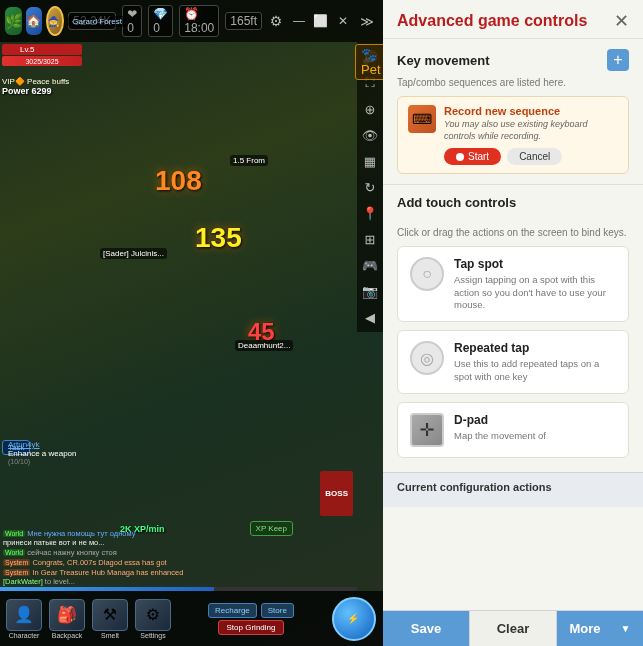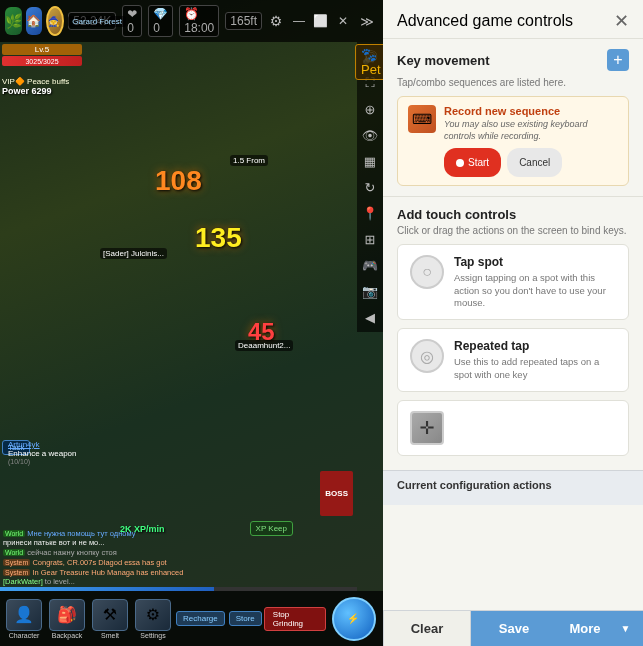--- a/index.html
+++ b/index.html
@@ -127,26 +127,25 @@
 
     
     .player-info {
       position: absolute;
       top: 44px;
       left: 2px;
       z-index: 10;
     }
 
     .level-badge {
-      background: #a16207;
+      background: #b91c1c;
       color: #fff;
       font-size: 8px;
       padding: 1px 18px;
       border-radius: 2px;
-      text-align: center;
     }
 
     .hp-bar-container {
       background: rgba(0,0,0,0.5);
       width: 80px;
       height: 10px;
       border-radius: 2px;
       margin-top: 1px;
       overflow: hidden;
     }
@@ -282,22 +281,22 @@
       background: #f5f5f0;
       padding: 12px 14px 8px;
       display: flex;
       align-items: center;
       justify-content: space-between;
       border-bottom: 1px solid #e0e0d8;
     }
 
     .panel-title {
       font-size: 16px;
-      font-weight: normal;
-      color: #000000;
+      font-weight: bold;
+      color: #b91c1c;
     }
 
     .panel-close {
       font-size: 18px;
       color: #666;
       cursor: pointer;
       line-height: 1;
     }
 
     .panel-body {
@@ -404,35 +403,35 @@
       background: #fff;
       border-radius: 50%;
       display: inline-block;
     }
 
     .cancel-btn {
       background: #e8e8e8;
       color: #333;
       border: none;
       border-radius: 12px;
-      padding: 9px 12px;
+      padding: 3px 12px;
       font-size: 10px;
       cursor: pointer;
     }
 
     
     .touch-section {
       padding: 10px 14px 6px;
     }
 
     .touch-title {
       font-size: 13px;
       font-weight: bold;
       color: #222;
-      margin-bottom: 3px;
+      margin-bottom: 17px;
     }
 
     .touch-desc {
       font-size: 10px;
       color: #777;
       margin-bottom: 8px;
     }
 
     
     .control-item {
@@ -725,21 +724,21 @@
     </div>
     <div class="hud-btn">
       <div class="hud-icon">⚒</div>
       <div class="hud-label">Smelt</div>
     </div>
     <div class="hud-btn">
       <div class="hud-icon">⚙</div>
       <div class="hud-label">Settings</div>
     </div>
 
-    <div style="flex:1; display:flex; flex-direction:row; align-items:center; gap:2px;">
+    <div style="flex:1; display:flex; flex-direction:column; align-items:center; gap:2px;">
       <div style="display:flex; gap:4px;">
         <div style="background:rgba(40,80,120,0.7); border:1px solid #4080c0; border-radius:3px; padding:2px 6px; font-size:8px; color:#8cf;">Recharge</div>
         <div style="background:rgba(40,80,120,0.7); border:1px solid #4080c0; border-radius:3px; padding:2px 6px; font-size:8px; color:#8cf;">Store</div>
       </div>
       <div style="background:rgba(180,20,20,0.7); border:1px solid #d04040; border-radius:3px; padding:2px 8px; font-size:8px; color:#fff;">Stop Grinding</div>
     </div>
 
     <div style="position:relative; width:50px; height:50px;">
       <div class="skill-orb" style="width:44px; height:44px; top:3px; left:3px;">⚡</div>
     </div>
@@ -790,29 +789,33 @@
       <div class="control-item">
         <div class="control-icon">◎</div>
         <div class="control-content">
           <div class="control-name">Repeated tap</div>
           <div class="control-desc">Use this to add repeated taps on a spot with one key</div>
         </div>
       </div>
 
       <div class="control-item" style="border-bottom:1px solid #e0e0d8;">
         <div class="control-icon dpad">✛</div>
+        <div class="control-content">
+          <div class="control-name">D-pad</div>
+          <div class="control-desc">Map the movement of</div>
+        </div>
       </div>
     </div>
 
     <div class="config-section">
       <div class="config-title">Current configuration actions</div>
     </div>
   </div>
 
   <div class="footer">
+    <button class="footer-btn save">Save</button>
     <button class="footer-btn clear">Clear</button>
-    <button class="footer-btn save">Save</button>
     <button class="footer-btn more">
       <span>More</span>
       <span class="chevron-down">▼</span>
     </button>
   </div>
 </div>
 
 </body></html>

